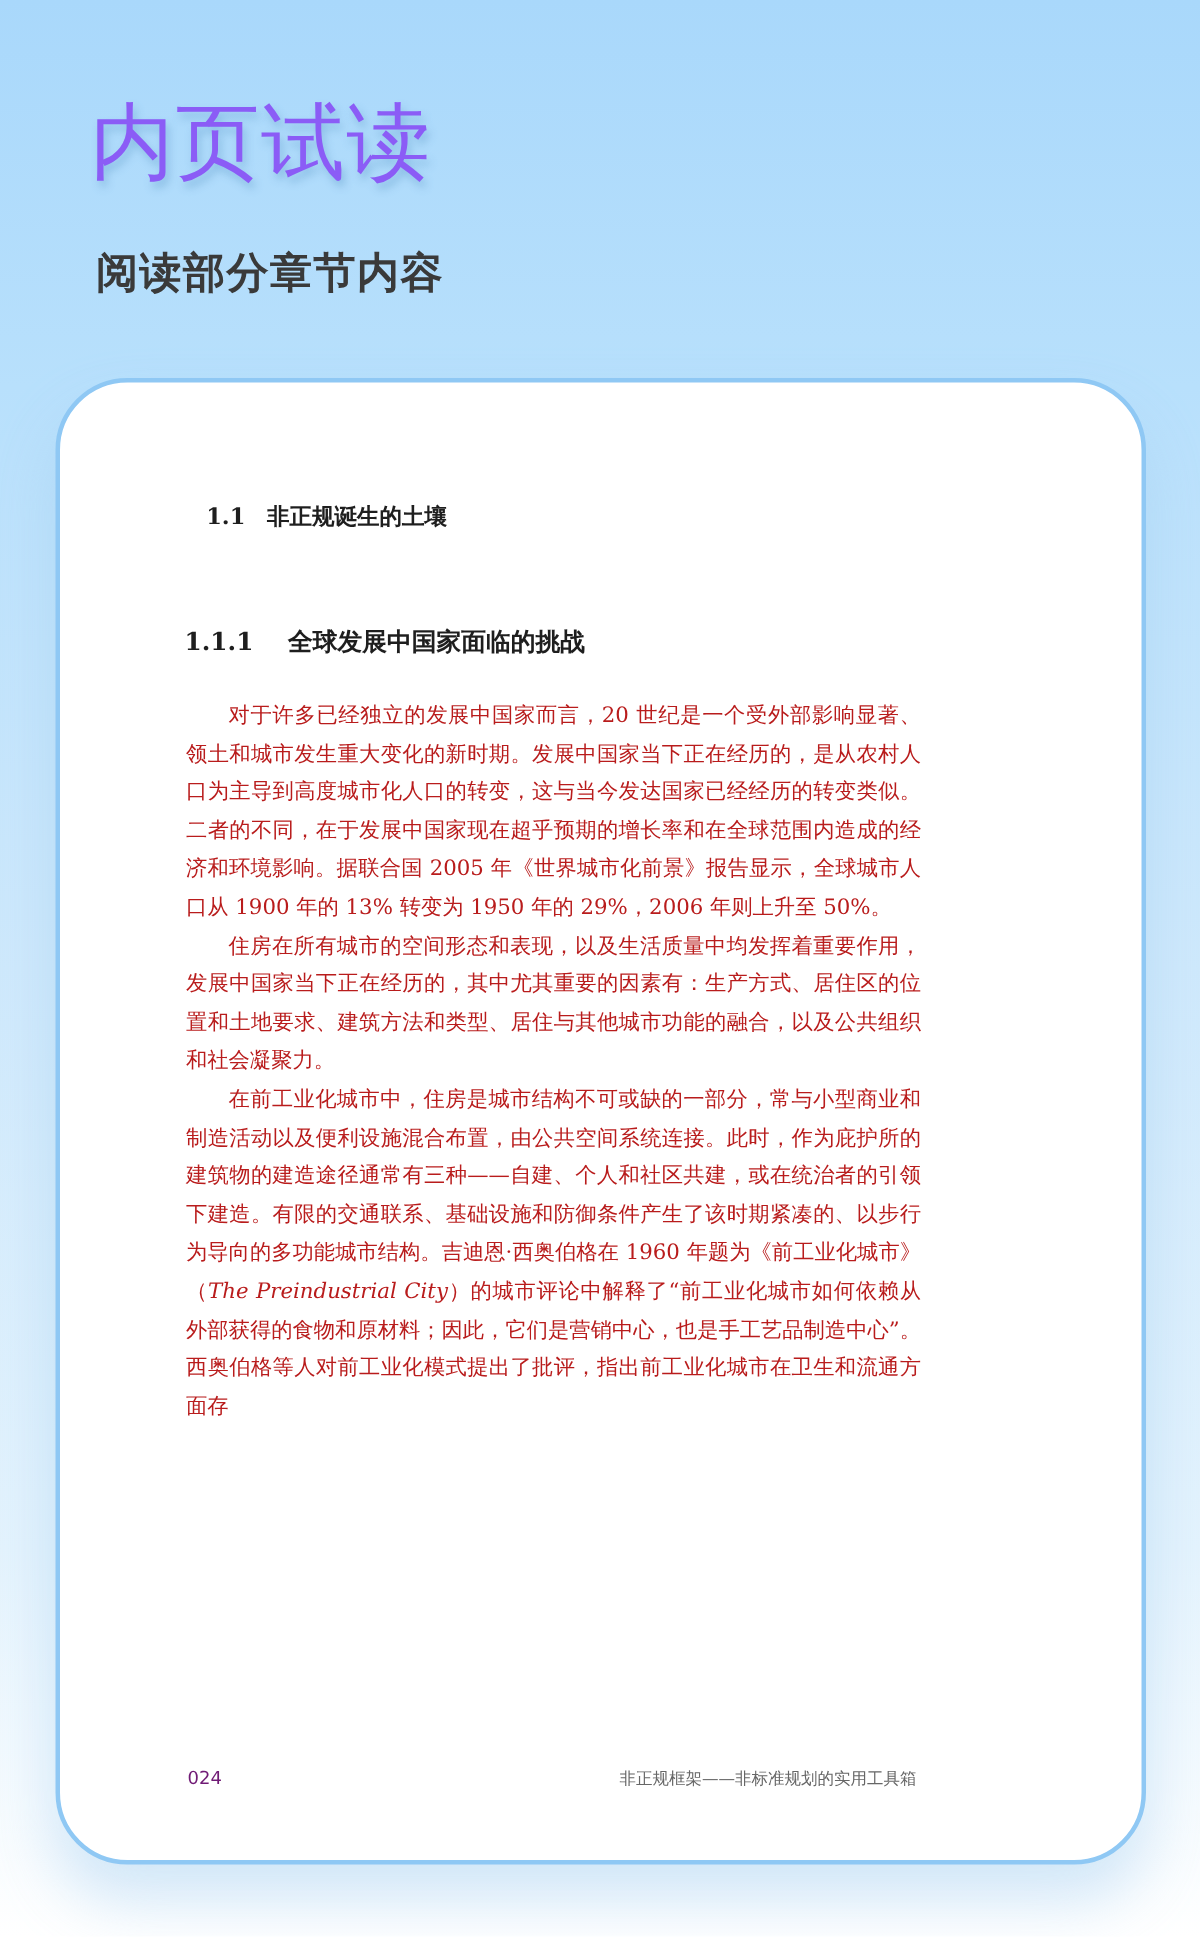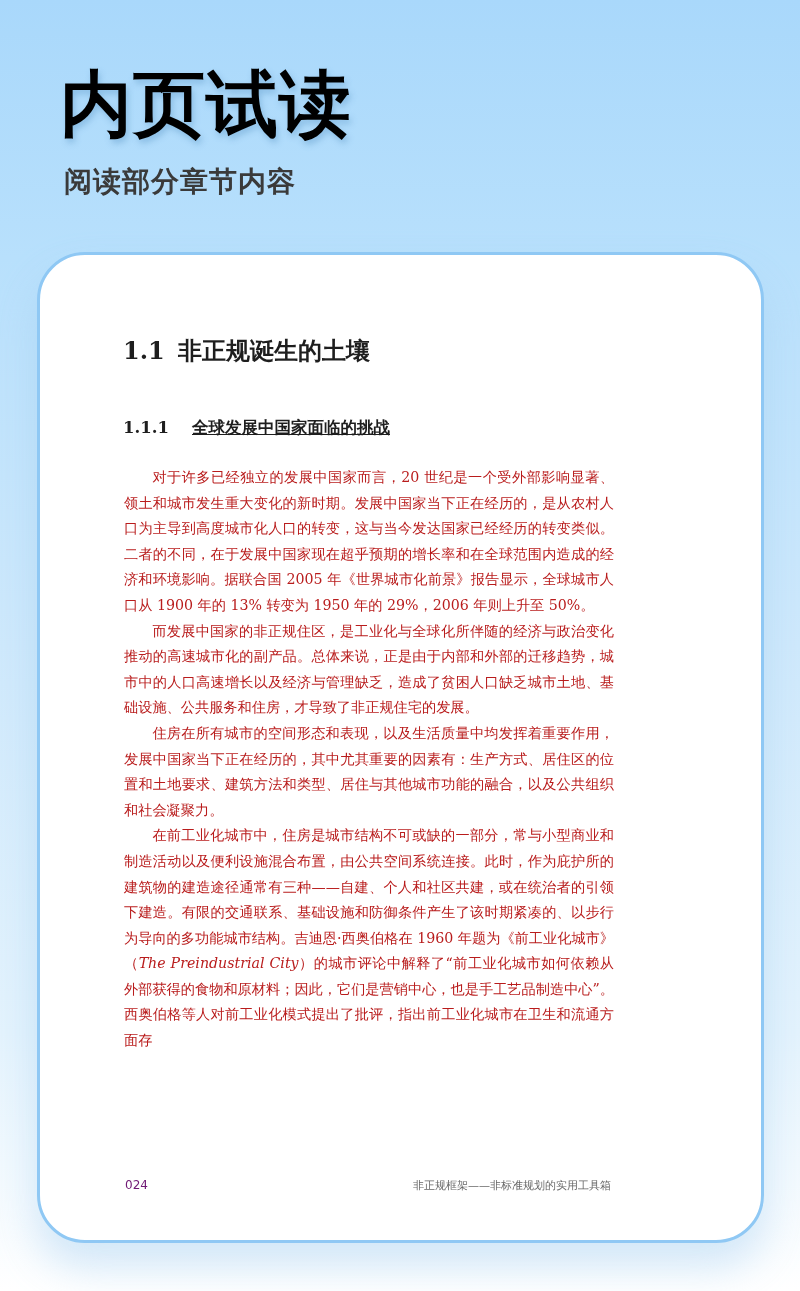--- a/index.html
+++ b/index.html
@@ -4,21 +4,21 @@
 <style>
   * { margin: 0; padding: 0; box-sizing: border-box; }
   html, body { width: 800px; height: 1291px; overflow: hidden; }
   body {
     position: relative;
     background: linear-gradient(180deg, #a9d8fb 0%, #b8e0fc 20%, #cfe9fc 50%, #e4f3fd 80%, #ffffff 100%);
     font-family: "DejaVu Sans", "Liberation Sans", sans-serif;
   }
   .hero-title {
     position: absolute; left: 60px; top: 68px;
-    font-size: 72px; font-weight: bold; color: #000000;
+    font-size: 56px; font-weight: normal; color: #8b5cf6;
     letter-spacing: 1px; line-height: 1;
     text-shadow: 2px 4px 6px rgba(90,150,200,0.45);
   }
   .hero-subtitle {
     position: absolute; left: 64px; top: 168px;
     font-size: 28px; font-weight: bold; color: #3a3a3a;
     letter-spacing: 1px; line-height: 1;
   }
   .card {
     position: absolute; left: 37px; top: 252px;
@@ -28,26 +28,26 @@
     border-radius: 48px;
     box-shadow: 0 24px 40px rgba(160,205,240,0.45);
   }
   .page {
     position: absolute; left: 0; top: 0; width: 100%; height: 100%;
     font-family: "DejaVu Serif", "Liberation Serif", serif;
     color: #222;
   }
   .h1 {
     position: absolute; left: 83px; top: 80px;
-    font-size: 24px; font-weight: bold; color: #1e1e1e;
+    font-size: 15px; font-weight: bold; color: #1e1e1e; text-align: center;
   }
   .h1 .num { display: inline-block; width: 55px; }
   .h2 {
     position: absolute; left: 83px; top: 162px;
-    font-size: 16.5px; font-weight: bold; color: #1e1e1e; text-decoration: underline;
+    font-size: 16.5px; font-weight: bold; color: #1e1e1e;
   }
   .h2 .num { display: inline-block; width: 69px; }
   .body-text {
     position: absolute; left: 84px; top: 210px; width: 490px;
     font-size: 14.2px; line-height: 25.6px; color: #b91c1c;
     text-align: justify;
   }
   .body-text p { text-indent: 2em; }
   .body-text .italic { font-style: italic; }
   .footer-page {
@@ -69,20 +69,19 @@
 <div class="card">
   <div class="page">
     <div class="h1">
       <span class="num">1.1</span><span>非正规诞生的土壤</span>
     </div>
     <div class="h2">
       <span class="num">1.1.1</span><span>全球发展中国家面临的挑战</span>
     </div>
     <div class="body-text">
       <p>对于许多已经独立的发展中国家而言，20 世纪是一个受外部影响显著、领土和城市发生重大变化的新时期。发展中国家当下正在经历的，是从农村人口为主导到高度城市化人口的转变，这与当今发达国家已经经历的转变类似。二者的不同，在于发展中国家现在超乎预期的增长率和在全球范围内造成的经济和环境影响。据联合国 2005 年《世界城市化前景》报告显示，全球城市人口从 1900 年的 13% 转变为 1950 年的 29%，2006 年则上升至 50%。</p>
-      <p>而发展中国家的非正规住区，是工业化与全球化所伴随的经济与政治变化推动的高速城市化的副产品。总体来说，正是由于内部和外部的迁移趋势，城市中的人口高速增长以及经济与管理缺乏，造成了贫困人口缺乏城市土地、基础设施、公共服务和住房，才导致了非正规住宅的发展。</p>
       <p>住房在所有城市的空间形态和表现，以及生活质量中均发挥着重要作用，发展中国家当下正在经历的，其中尤其重要的因素有：生产方式、居住区的位置和土地要求、建筑方法和类型、居住与其他城市功能的融合，以及公共组织和社会凝聚力。</p>
       <p><span>在前工业化城市中，住房是城市结构不可或缺的一部分，常与小型商业和制造活动以及便利设施混合布置，由公共空间系统连接。此时，作为庇护所的建筑物的建造途径通常有三种——自建、个人和社区共建，或在统治者的引领下建造。有限的交通联系、基础设施和防御条件产生了该时期紧凑的、以步行为导向的多功能城市结构。吉迪恩·西奥伯格在 1960 年题为《前工业化城市》（</span><span class="italic">The Preindustrial City</span><span>）的城市评论中解释了“前工业化城市如何依赖从外部获得的食物和原材料；因此，它们是营销中心，也是手工艺品制造中心”。西奥伯格等人对前工业化模式提出了批评，指出前工业化城市在卫生和流通方面存</span></p>
     </div>
     <div class="footer-page">024</div>
     <div class="footer-title">非正规框架——非标准规划的实用工具箱</div>
   </div>
 </div>
 
 </body></html>

